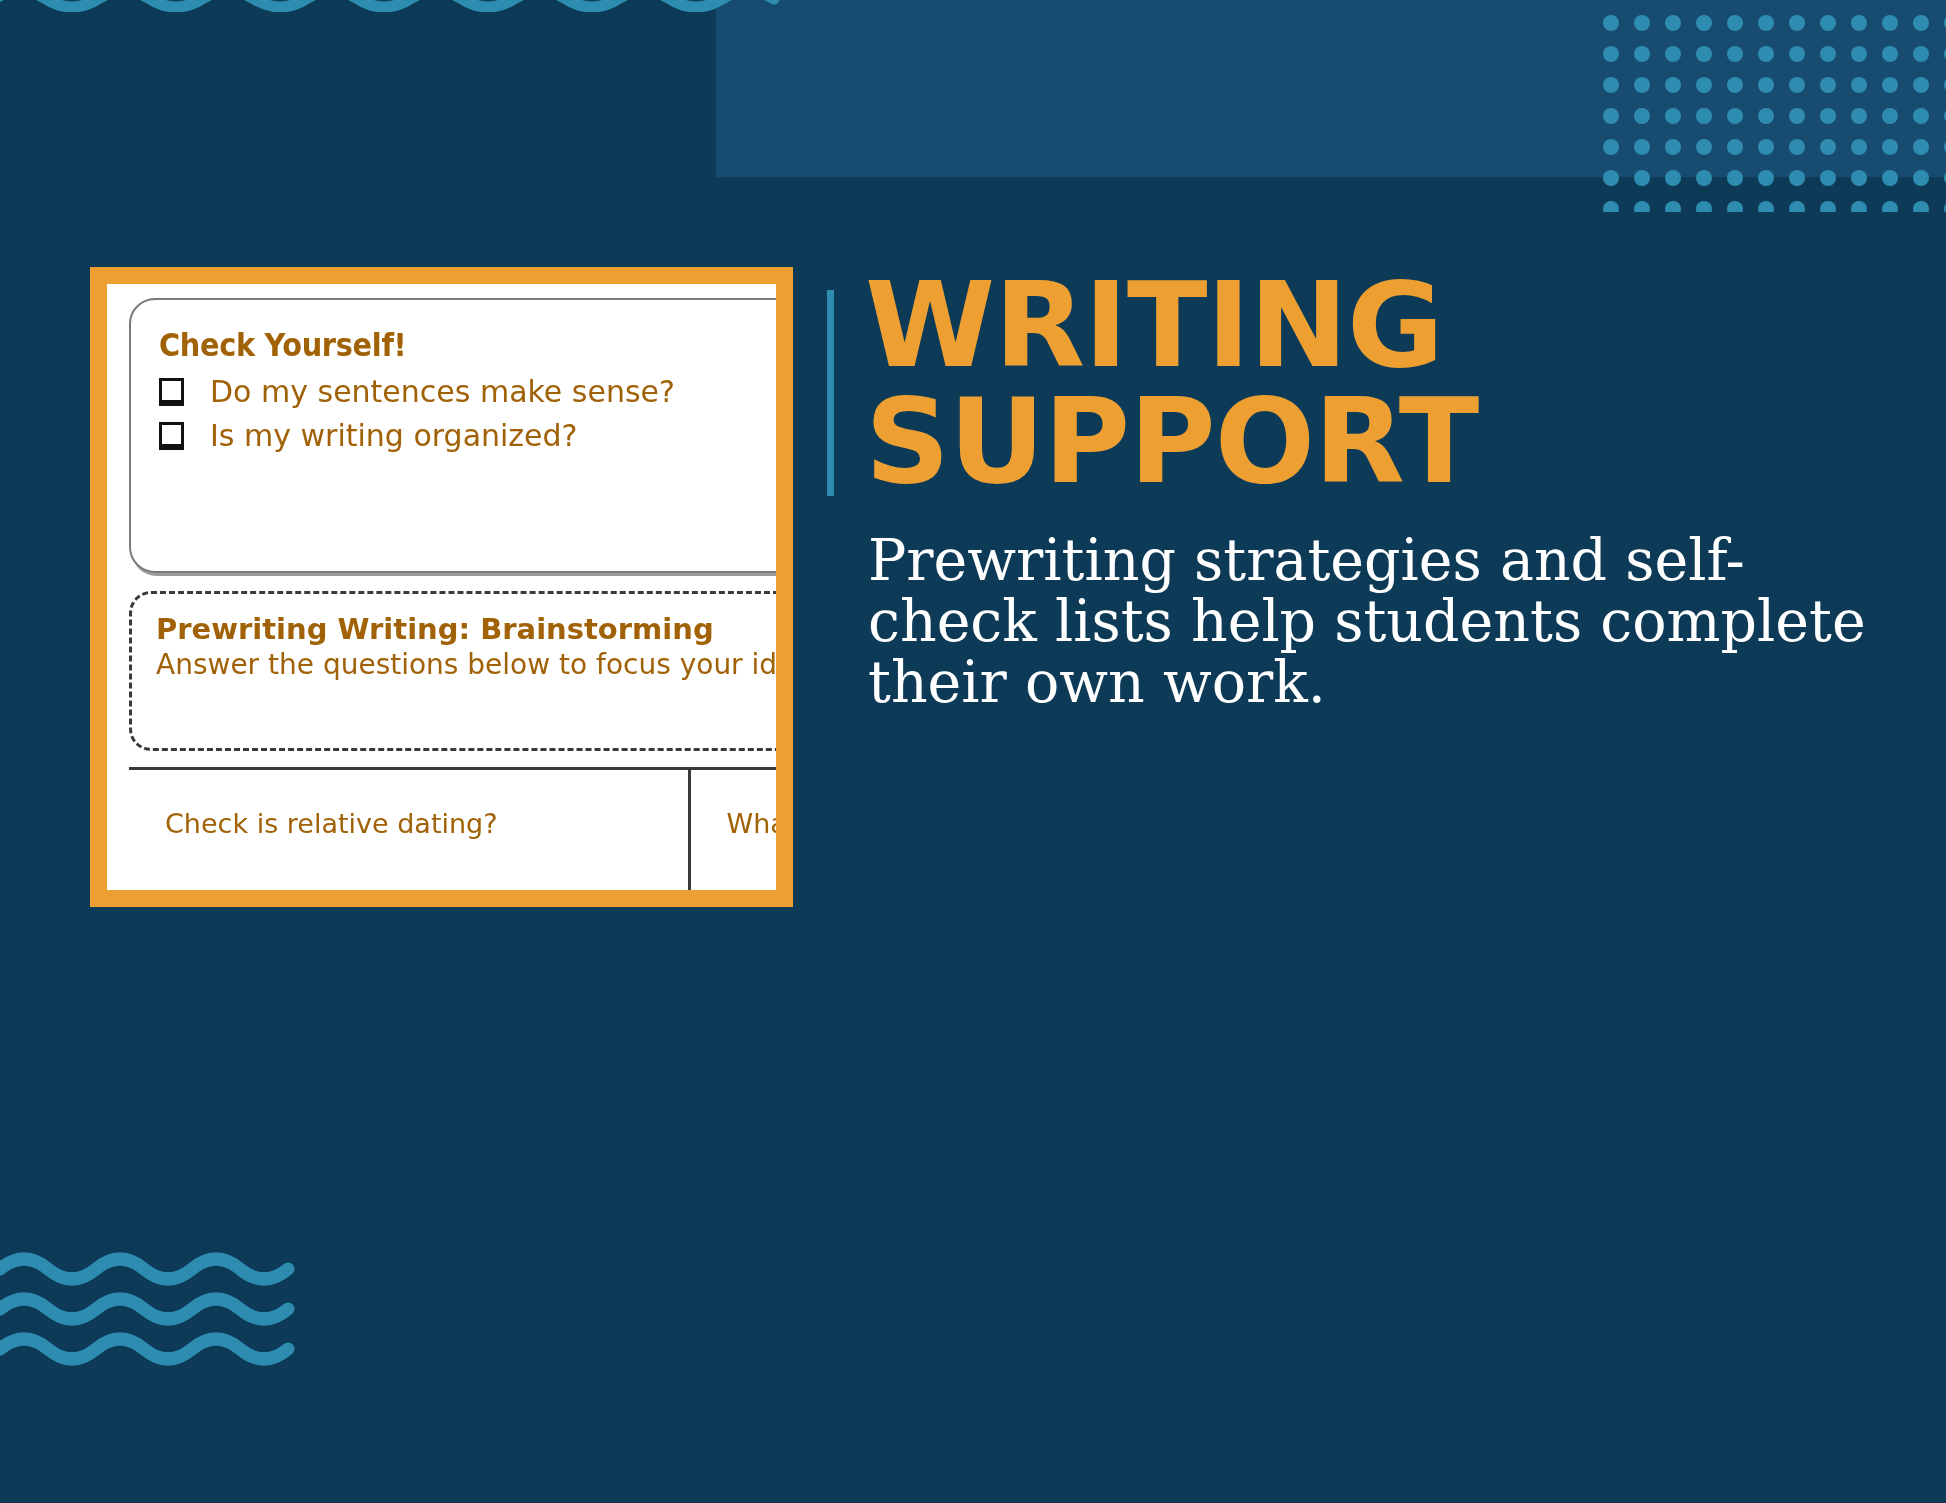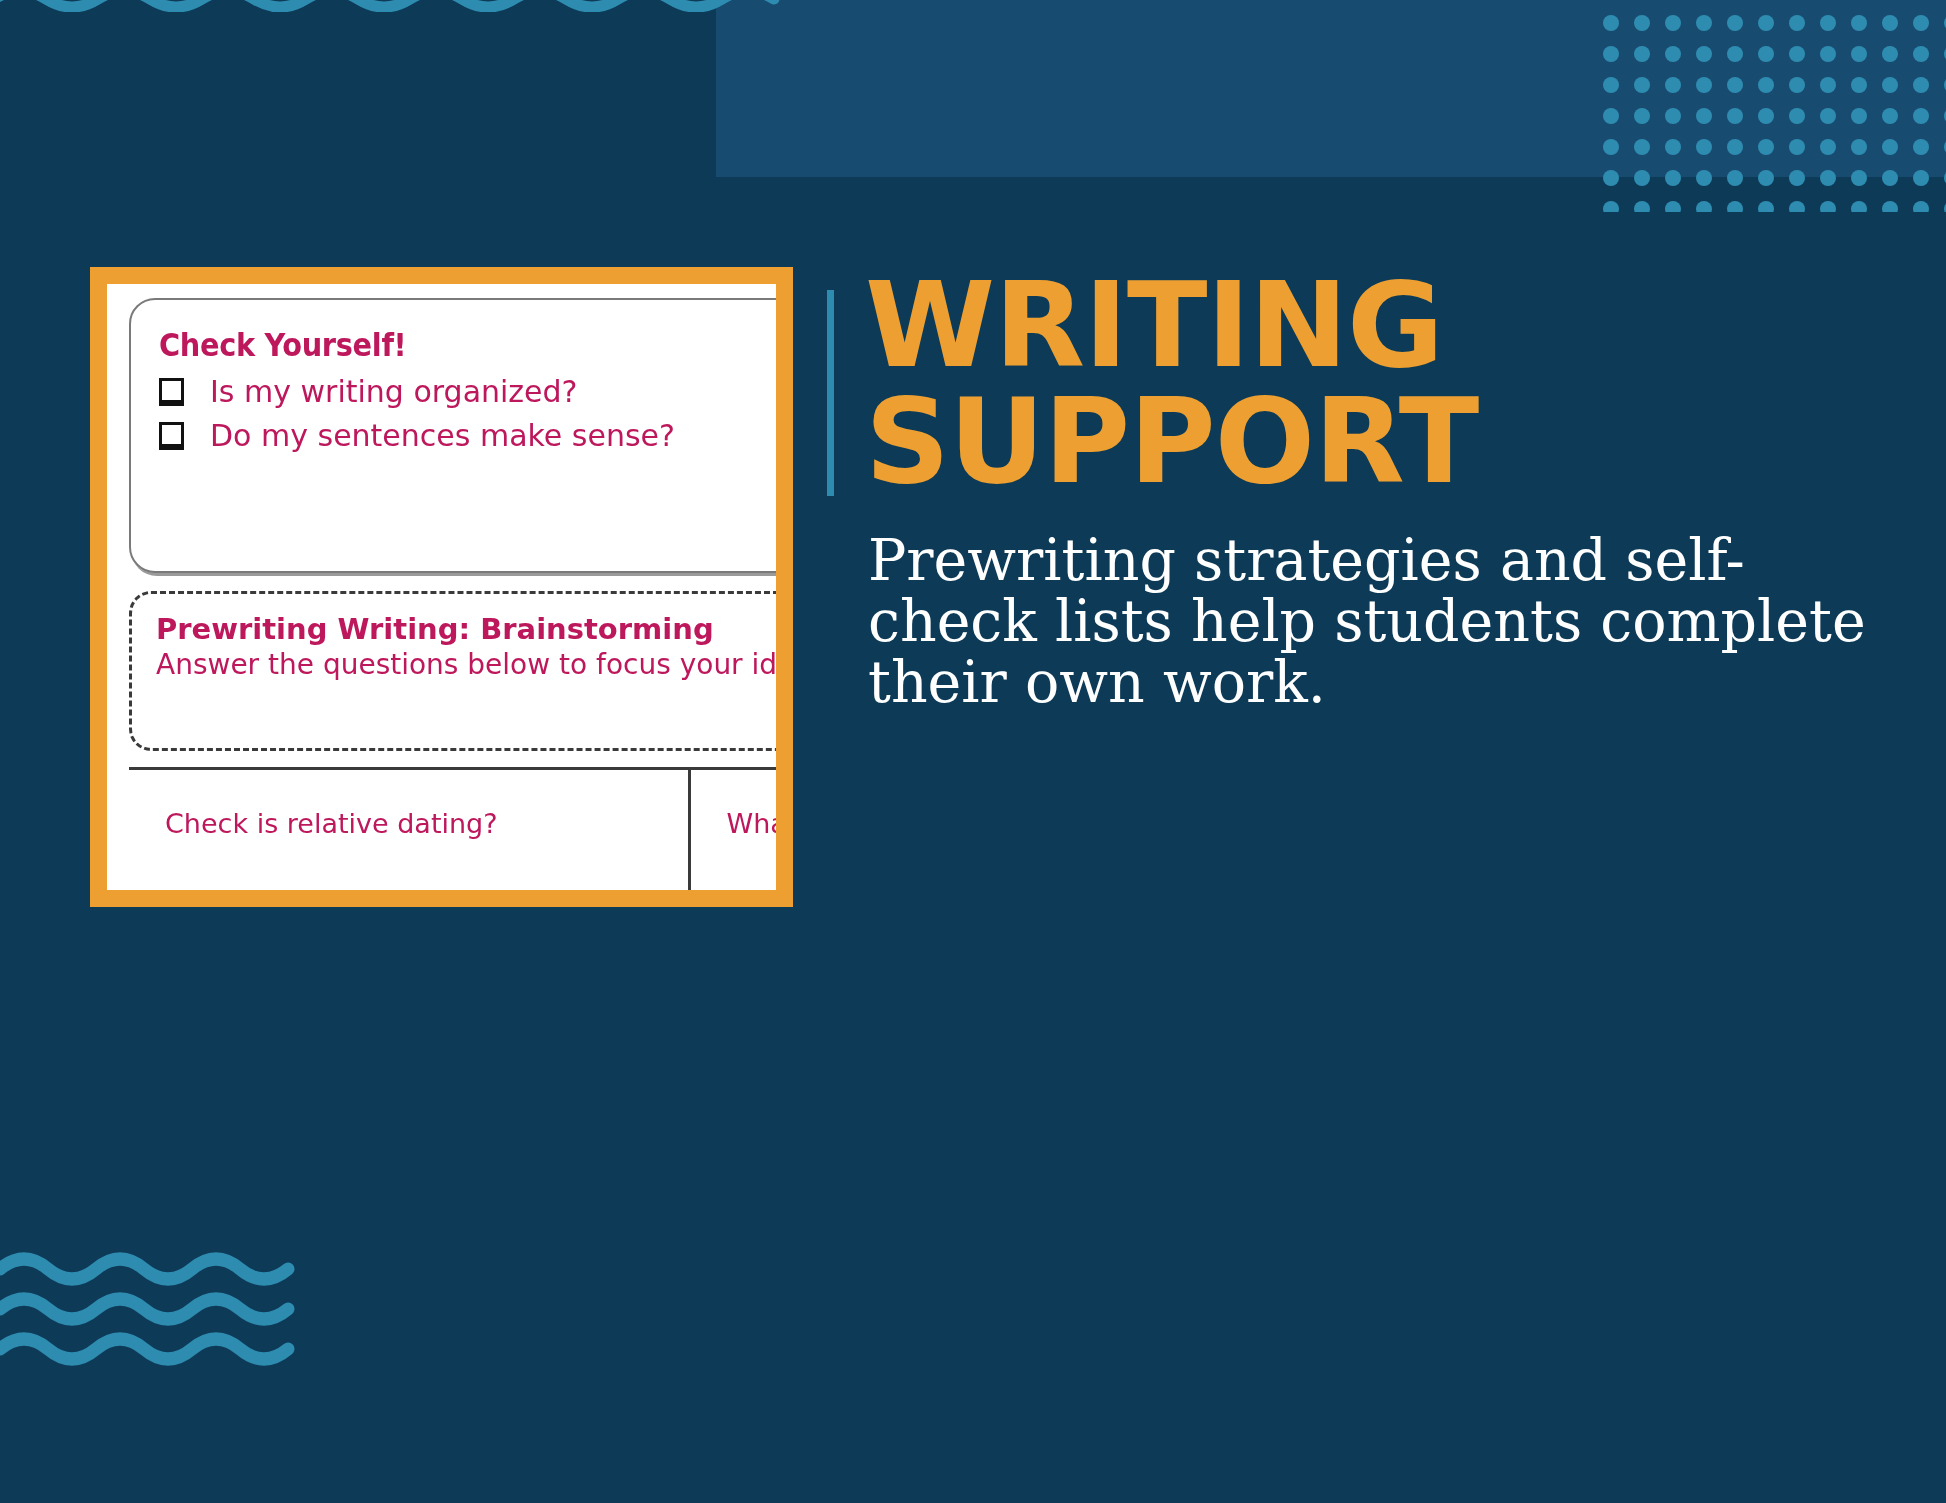--- a/index.html
+++ b/index.html
@@ -69,21 +69,21 @@
   
   .ws-canvas {
     position: absolute;
     left: 0;
     top: 0;
     width: 1180px;
     height: 100%;
     padding: 14px 0 0 22px;
     box-sizing: border-box;
     font-family: "DejaVu Sans", sans-serif;
-    color: #be185d;
+    color: #a16207;
   }
   .ws-checkbox-card {
     position: relative;
     border: 2px solid #7a7a7a;
     border-radius: 26px;
     box-shadow: 2px 3px 0 #9a9a9a;
     width: 1120px;
     height: 275px;
     box-sizing: border-box;
     padding: 26px 0 0 28px;
@@ -221,25 +221,25 @@
 
   <div class="worksheet-frame">
     <div class="worksheet-inner">
       <div class="ws-canvas">
 
         <div class="ws-checkbox-card">
           <p class="ws-title">Check Yourself!</p>
           <ul class="ws-list">
             <li>
               <span class="ws-box"></span>
-              <span>Is my writing organized?</span>
+              <span>Do my sentences make sense?</span>
             </li>
             <li>
               <span class="ws-box"></span>
-              <span>Do my sentences make sense?</span>
+              <span>Is my writing organized?</span>
             </li>
           </ul>
         </div>
 
         <div class="ws-dashed-card">
           <p class="ws-strategy-title">Prewriting Writing: Brainstorming</p>
           <p class="ws-strategy-sub">Answer the questions below to focus your ideas.</p>
         </div>
 
         <div class="ws-table">

